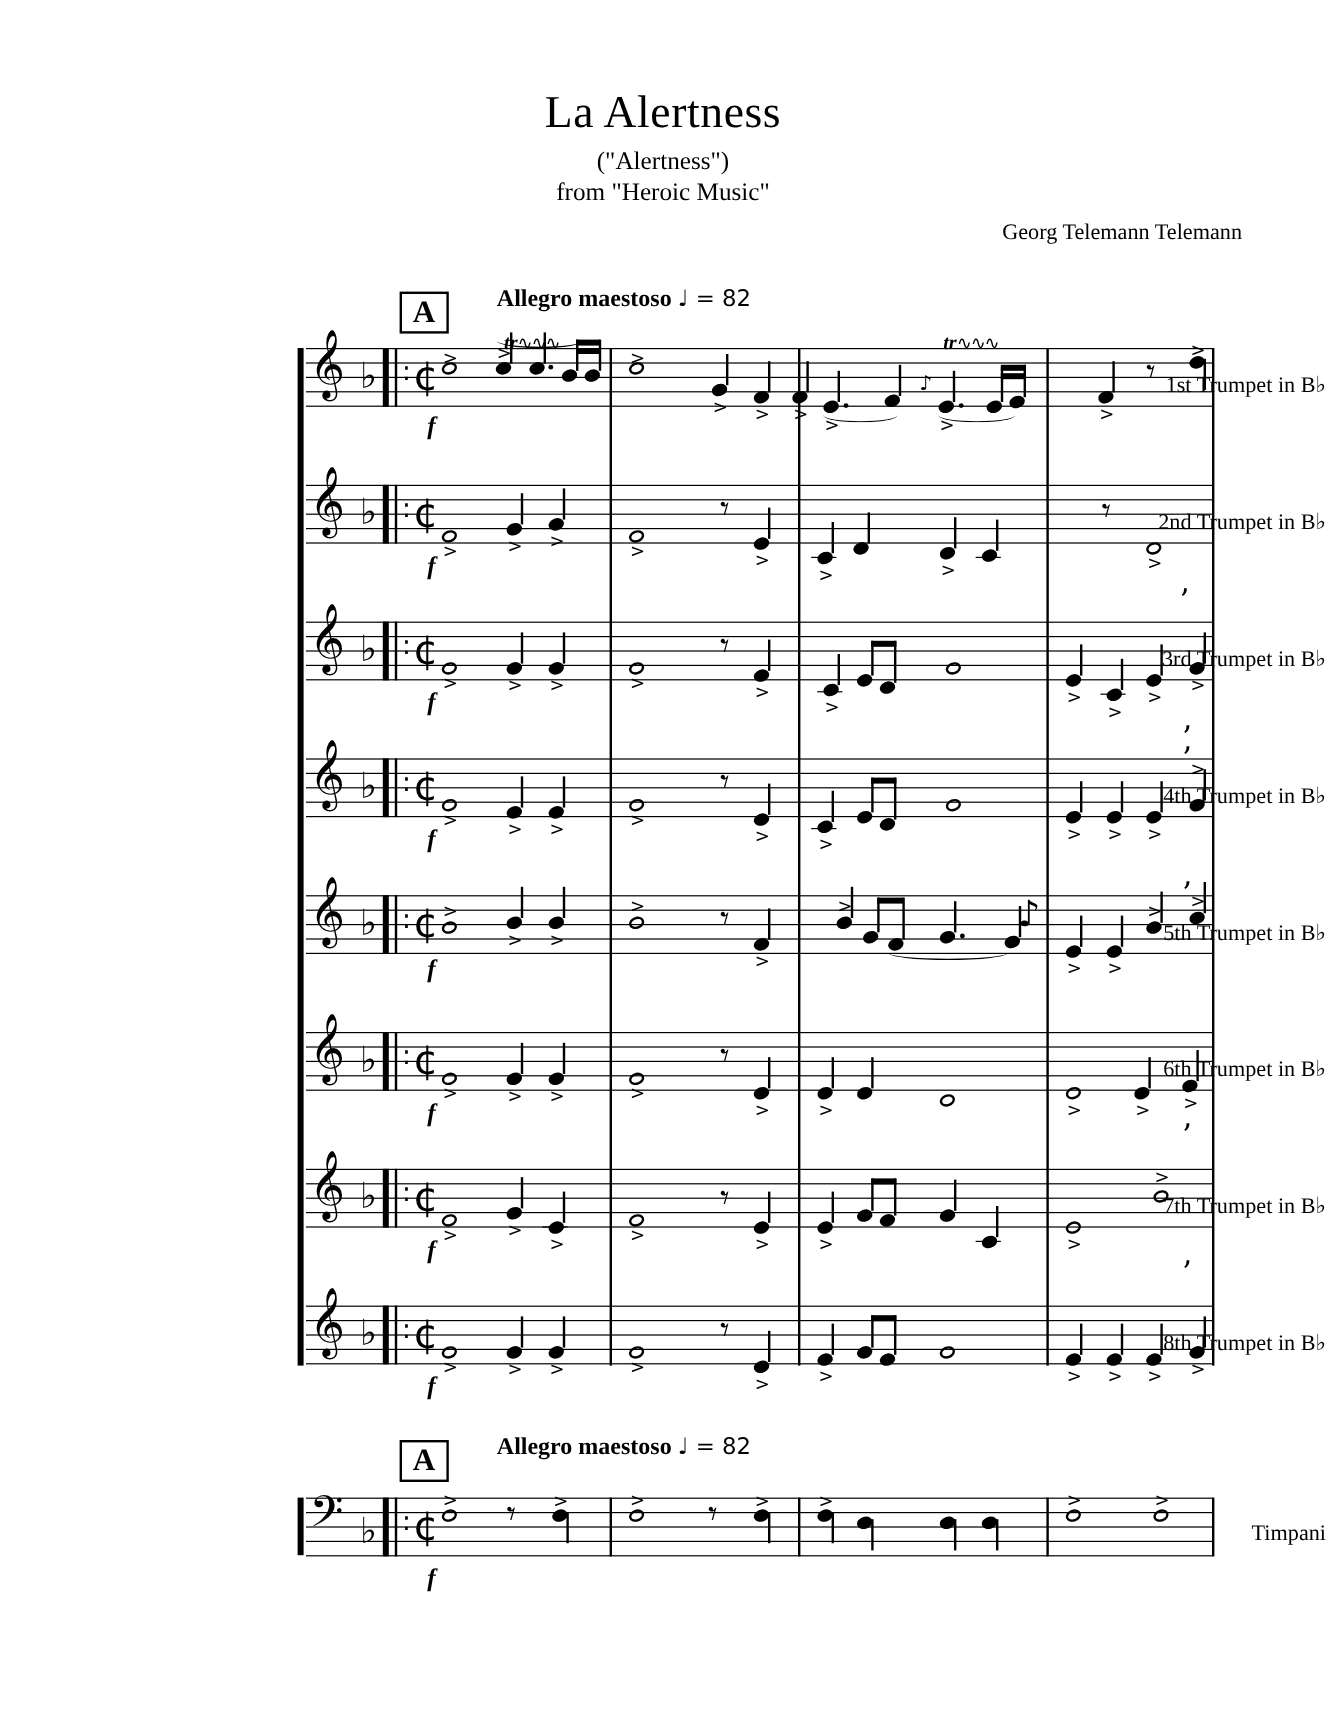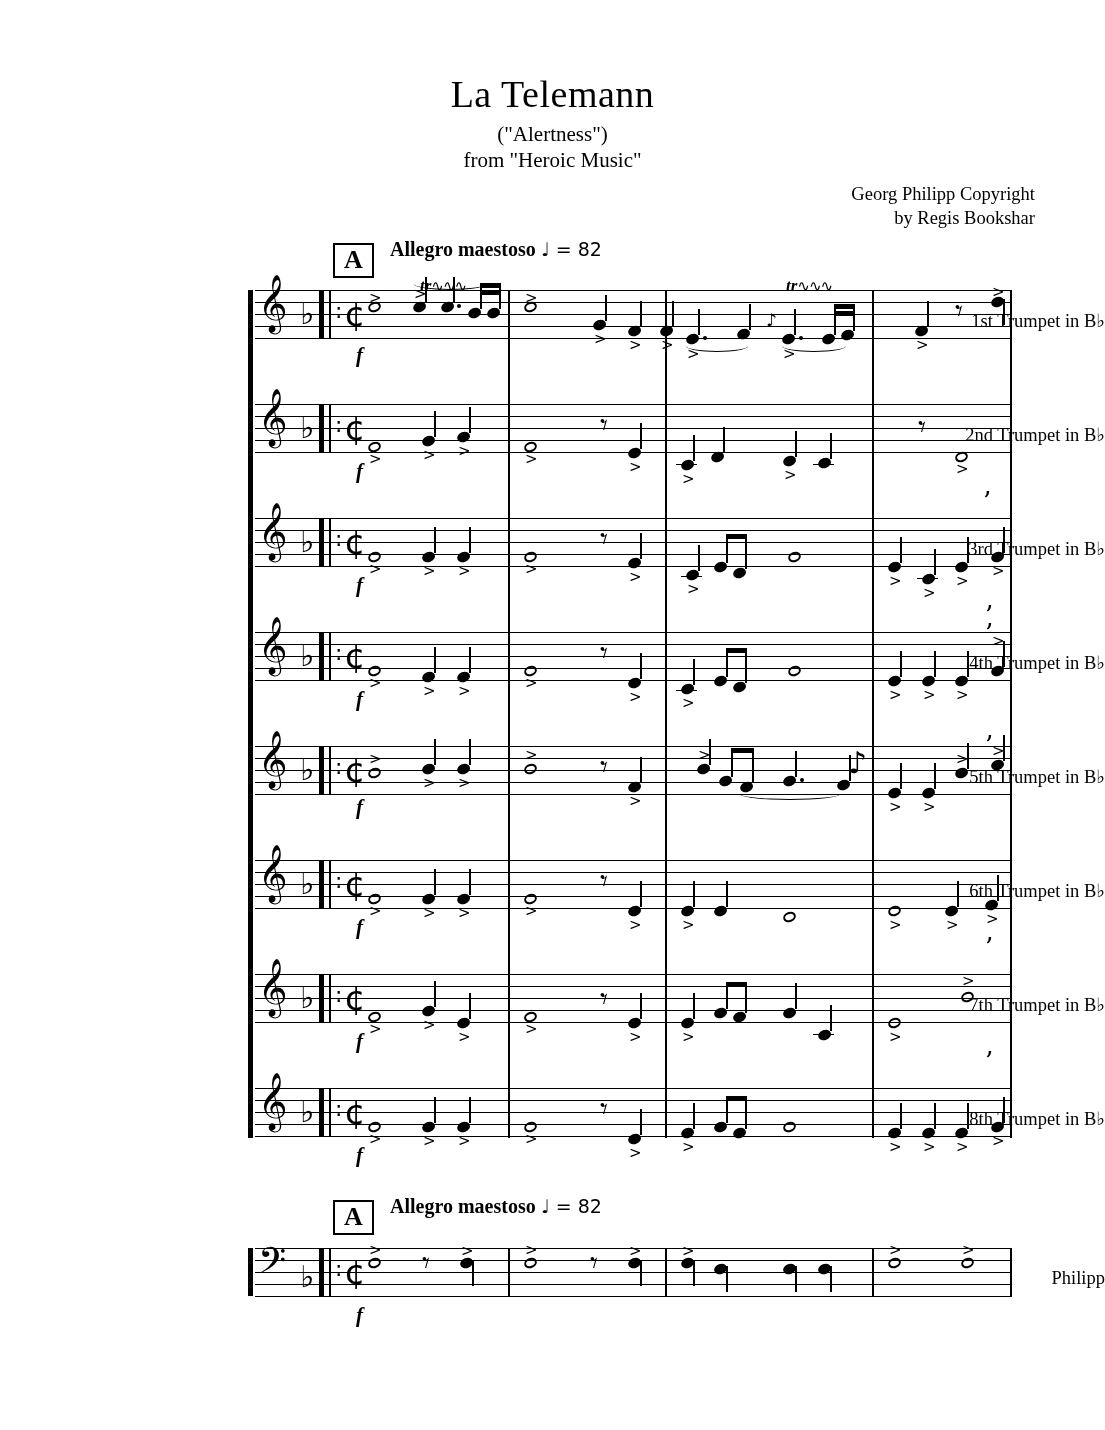--- a/index.html
+++ b/index.html
@@ -144,20 +144,21 @@
     position: absolute;
     font-family: "Liberation Serif", serif;
     font-style: italic;
     font-weight: bold;
     font-size: 21px;
   }
   .tempo {
     position: absolute;
     font-size: 20px;
     font-weight: bold;
+    margin-left: 24px;
   }
   .tempo .note-eq {
     font-family: "DejaVu Sans", sans-serif;
     font-weight: normal;
     font-size: 19px;
   }
   .rehearsal {
     position: absolute;
     border: 2px solid #000;
     font-size: 26px;
@@ -254,38 +255,37 @@
     font-family: "DejaVu Sans", sans-serif;
     font-size: 17px;
     line-height: 1;
   }
 </style>
 </head>
 <body>
 
 <div class="page">
 
-  <div class="title">La Telemann</div>
+  <div class="title">La Alertness</div>
   <div class="subtitle1">("Alertness")</div>
   <div class="subtitle2">from "Heroic Music"</div>
 
   <div class="credits">
-    <div>Georg Philipp Copyright</div>
-    <div>by Regis Bookshar</div>
+    <div>Georg Telemann Telemann</div>
   </div>
 
   <div class="staff-label" style="top:310px; width:250px;">1st Trumpet in B♭</div>
   <div class="staff-label" style="top:424px; width:250px;">2nd Trumpet in B♭</div>
   <div class="staff-label" style="top:538px; width:250px;">3rd Trumpet in B♭</div>
   <div class="staff-label" style="top:652px; width:250px;">4th Trumpet in B♭</div>
   <div class="staff-label" style="top:766px; width:250px;">5th Trumpet in B♭</div>
   <div class="staff-label" style="top:880px; width:250px;">6th Trumpet in B♭</div>
   <div class="staff-label" style="top:994px; width:250px;">7th Trumpet in B♭</div>
   <div class="staff-label" style="top:1108px; width:250px;">8th Trumpet in B♭</div>
-  <div class="staff-label" style="top:1268px; width:250px;">Philipp</div>
+  <div class="staff-label" style="top:1268px; width:250px;">Timpani</div>
 
   <div class="bracket-line" style="left:248px; top:290px; height:848px;"></div>
   <div class="bracket-line" style="left:248px; top:1248px; height:48px;"></div>
 
   <div class="rehearsal" style="left:333px; top:243px;">A</div>
   <div class="tempo" style="left:390px; top:238px;">
     <span>Allegro maestoso</span>
     <span class="note-eq">♩ = 82</span>
   </div>
 

